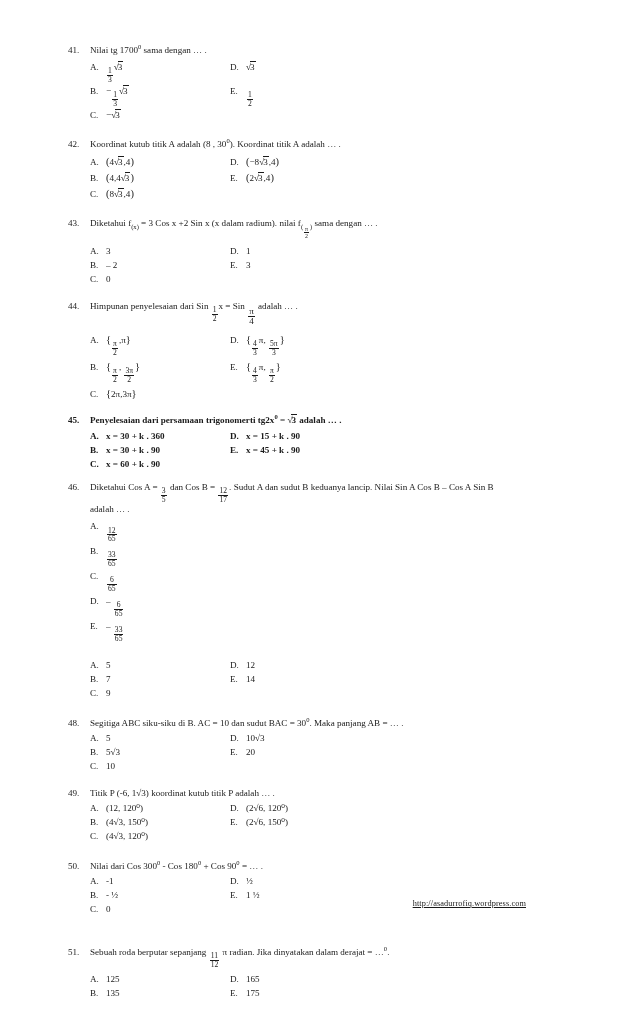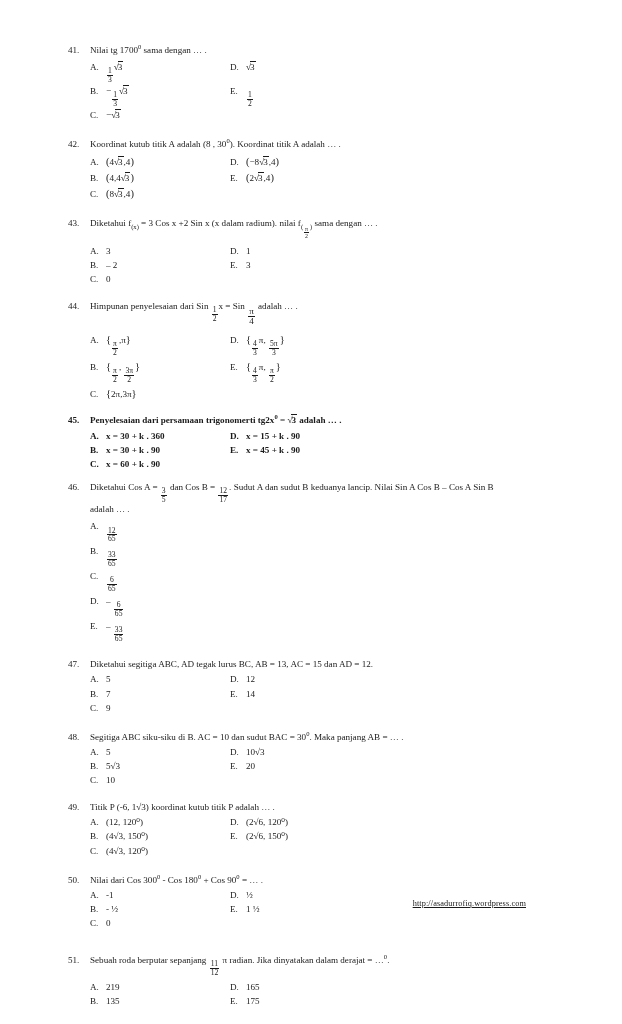--- a/index.html
+++ b/index.html
@@ -370,24 +370,20 @@
             <span class="opt-val">– <span class="frac">
                 <span class="num">33</span>
                 <span class="den">65</span>
               </span></span>
           </span>
       </div>
     </div>
   </div>
 
   <div class="q" style="margin-top:16px;">
-    <div class="q-head">
-      <span class="q-num">47.</span>
-      <span class="q-text">Diketahui segitiga ABC, AD tegak lurus BC, AB = 13, AC = 15 dan AD = 12.</span>
-    </div>
     <div class="opts" style="margin-top:1px;">
       <div class="opt-row">
         <span class="opt opt-left">
             <span class="opt-lbl">A.</span>
             <span class="opt-val">5</span>
           </span>
         <span class="opt">
             <span class="opt-lbl">D.</span>
             <span class="opt-val">12</span>
           </span>
@@ -509,33 +505,33 @@
       </div>
       <div class="opt-row">
         <span class="opt opt-left">
             <span class="opt-lbl">C.</span>
             <span class="opt-val">0</span>
           </span>
       </div>
     </div>
   </div>
 
-  <div class="q" style="margin-top:22px;">
+  <div class="q" style="margin-top:28px;">
     <div class="q-head">
       <span class="q-num">51.</span>
       <span class="q-text"><span>Sebuah roda berputar sepanjang</span> <span class="frac">
             <span class="num">11</span>
             <span class="den">12</span>
           </span> <span>π radian. Jika dinyatakan dalam derajat = …</span><sup class="deg">0</sup><span>.</span></span>
     </div>
     <div class="opts" style="margin-top:3px;">
       <div class="opt-row">
         <span class="opt opt-left">
             <span class="opt-lbl">A.</span>
-            <span class="opt-val">219</span>
+            <span class="opt-val">125</span>
           </span>
         <span class="opt">
             <span class="opt-lbl">D.</span>
             <span class="opt-val">165</span>
           </span>
       </div>
       <div class="opt-row">
         <span class="opt opt-left">
             <span class="opt-lbl">B.</span>
             <span class="opt-val">135</span>

